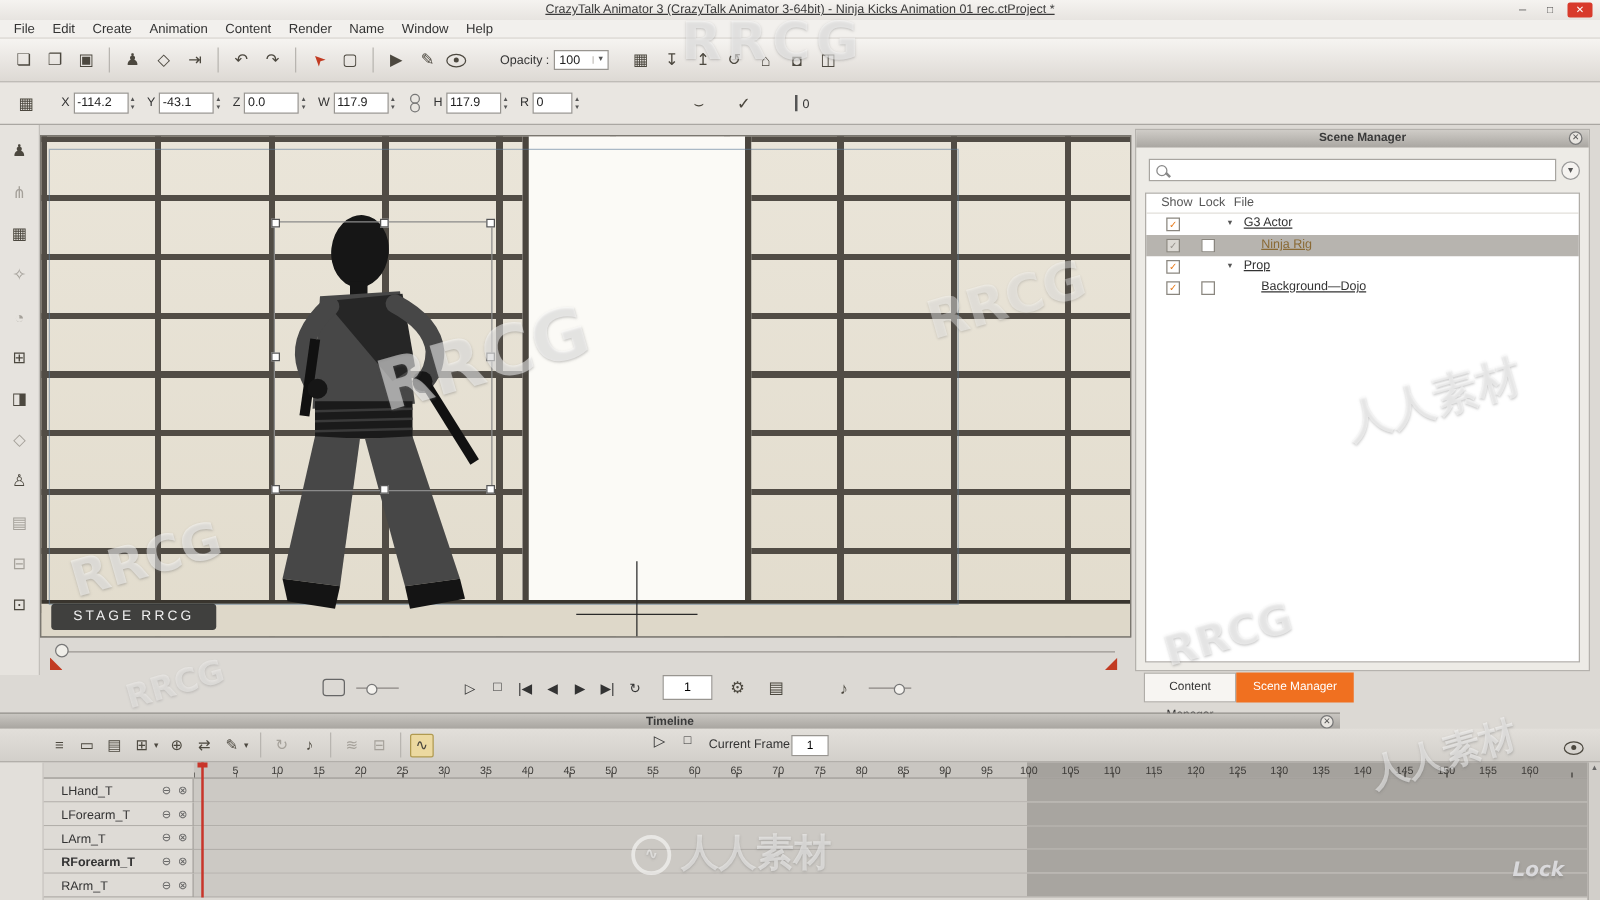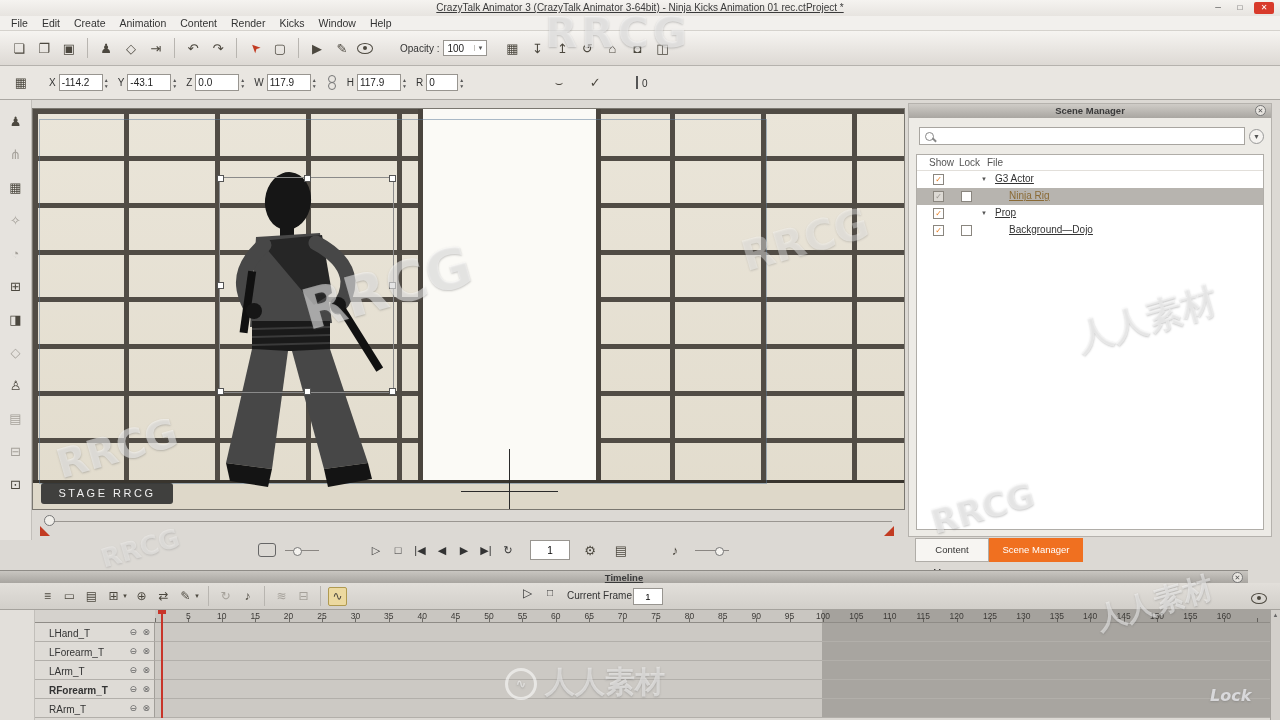--- a/index.html
+++ b/index.html
@@ -96,21 +96,21 @@
   .cb.dis{background:#dcd9d4;color:#98948e;}
   .cb.empty{color:transparent;}
   .sm-caret{position:absolute;left:64px;top:5px;font-size:6px;color:#555;}
   .sm-name{position:absolute;top:2px;font-size:10px;color:#333;text-decoration:underline;white-space:nowrap;}
   .scene-row.selected .sm-name{color:#8a6a35;}
   
   .tab{height:24px;font-size:9.5px;text-align:center;box-sizing:border-box;}
   #tab-content{left:915px;top:538px;width:74px;background:#f7f5f2;border:1px solid #b0ada8;color:#333;line-height:22px;}
   #tab-scene{left:989px;top:538px;width:94px;background:#f07020;color:#fff;line-height:24px;}
   
-  #tl-header{left:0;top:570px;width:1248px;height:13px;background:linear-gradient(#c9c6c1,#a8a5a0);text-align:center;font-size:9.5px;font-weight:bold;color:#3a3a3a;line-height:13px;border-top:1px solid #8f8c87;box-sizing:border-box;text-decoration:underline;}
+  #tl-header{left:0;top:570px;width:1072px;height:13px;background:linear-gradient(#c9c6c1,#a8a5a0);text-align:center;font-size:9.5px;font-weight:bold;color:#3a3a3a;line-height:13px;border-top:1px solid #8f8c87;box-sizing:border-box;}
   #tl-toolbar{left:0;top:583px;width:1280px;height:27px;background:linear-gradient(#e2dfda,#d2cfca);border-bottom:1px solid #a5a29d;display:flex;align-items:center;padding-left:38px;box-sizing:border-box;}
   #tl-icons .icon-btn{width:19px;height:19px;font-size:12px;}
   .caret{width:8px !important;font-size:7px !important;margin-left:-5px;}
   #tl-play{position:absolute;left:523px;top:586px;font-size:12px;color:#333;}
   #tl-stop{position:absolute;left:547px;top:587px;font-size:10px;color:#333;}
   #cf-label{position:absolute;left:567px;top:590px;font-size:10px;color:#333;}
   #cf-input{position:absolute;left:633px;top:588px;width:24px;height:13px;font-size:9.5px;text-align:center;border:1px solid #989590;}
   #tl-eye{position:absolute;left:1250px;top:587px;}
   #tl-gutter{left:0;top:610px;width:35px;height:110px;background:#e2dfda;border-right:1px solid #c2bfba;box-sizing:border-box;}
   #ruler{left:155px;top:610px;width:1115px;height:13px;background:linear-gradient(90deg,#c9c6c1 0 667px,#a5a29d 667px);border-bottom:1px solid #8f8c87;box-sizing:border-box;}
@@ -141,21 +141,21 @@
   <span class="win-btn" id="btn-close">✕</span>
 </div>
 
 <div class="abs" id="menubar">
     <span class="menu-item">File</span>
     <span class="menu-item">Edit</span>
     <span class="menu-item">Create</span>
     <span class="menu-item">Animation</span>
     <span class="menu-item">Content</span>
     <span class="menu-item">Render</span>
-    <span class="menu-item">Kicks</span>
+    <span class="menu-item">Name</span>
     <span class="menu-item">Window</span>
     <span class="menu-item">Help</span>
   </div>
 
 <div class="abs" id="main-toolbar">
   <span id="tb-left">
       <span class="icon-btn">❏</span>
       <span class="icon-btn">❐</span>
       <span class="icon-btn">▣</span>
       <span class="tb-div"></span>

